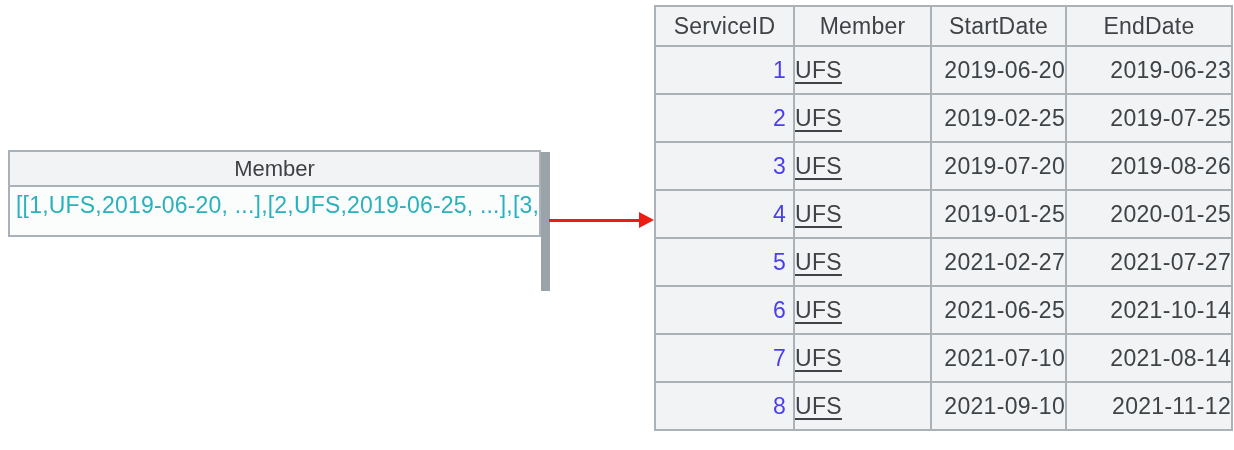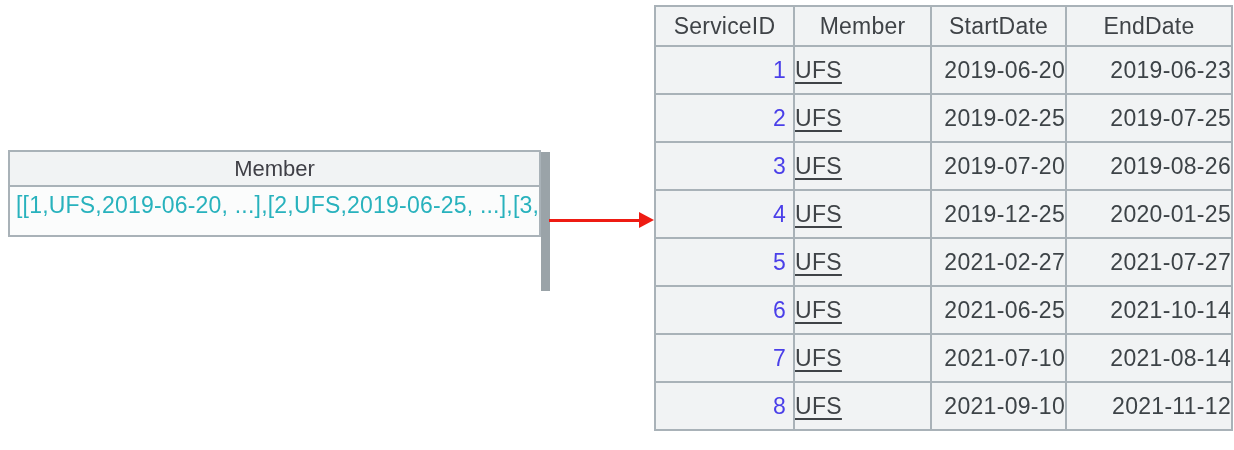--- a/index.html
+++ b/index.html
@@ -154,21 +154,21 @@
             </td>
             <td class="cell-date">2019-07-20</td>
             <td class="cell-date">2019-08-26</td>
           </tr>
 
           <tr>
             <td class="cell-id">4</td>
             <td class="cell-client">
               <span class="client-link">UFS</span>
             </td>
-            <td class="cell-date">2019-12-25</td>
+            <td class="cell-date">2019-01-25</td>
             <td class="cell-date">2020-01-25</td>
           </tr>
 
           <tr>
             <td class="cell-id">5</td>
             <td class="cell-client">
               <span class="client-link">UFS</span>
             </td>
             <td class="cell-date">2021-02-27</td>
             <td class="cell-date">2021-07-27</td>

